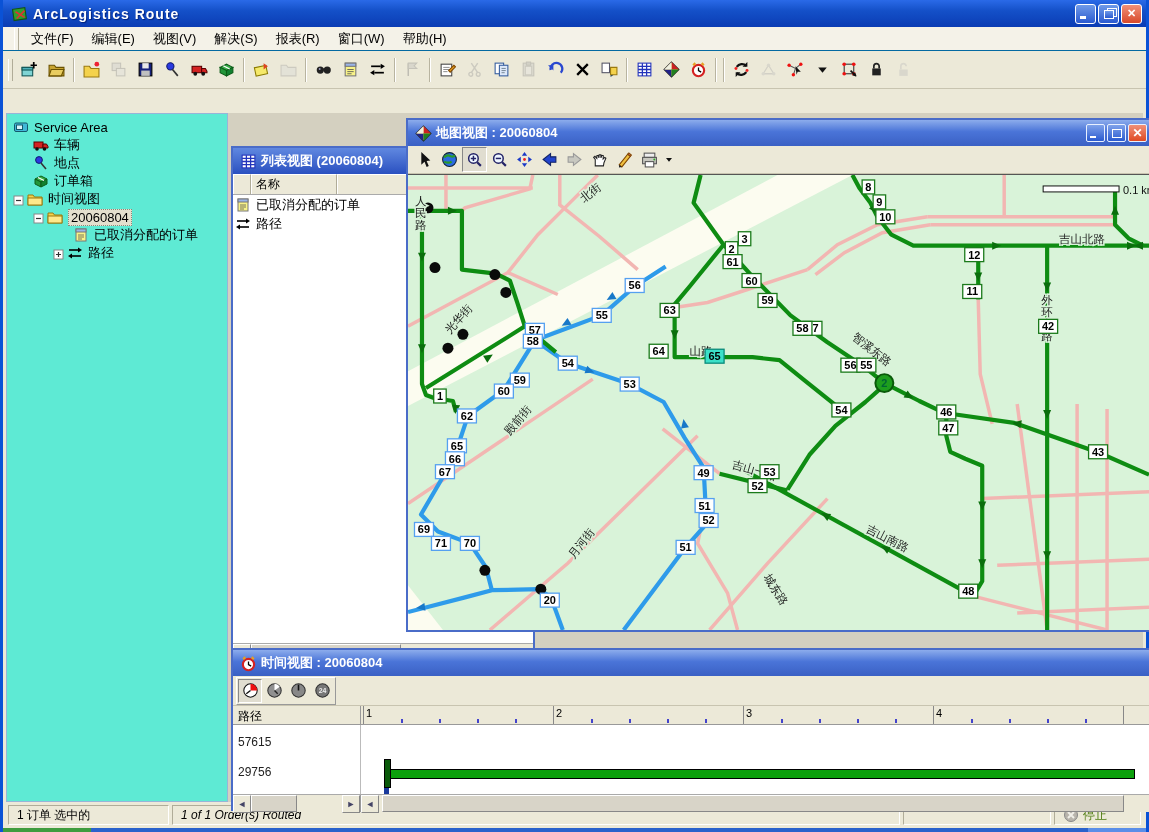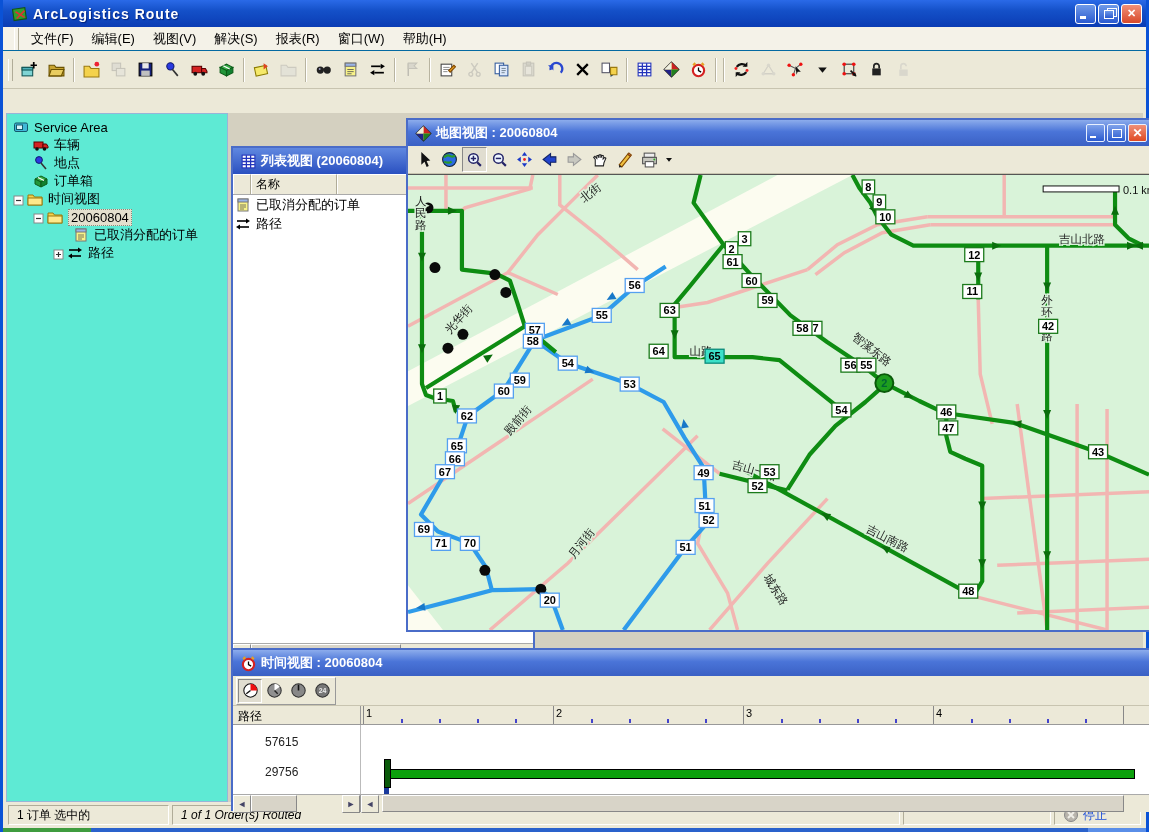--- a/index.html
+++ b/index.html
@@ -60,21 +60,21 @@
   .maptools{height:27px;background:#ece9d8;display:flex;align-items:center;padding-left:4px;border-bottom:1px solid #c8c4b0;}
   .mbtn{width:23px;height:23px;display:flex;align-items:center;justify-content:center;border:1px solid transparent;}
   .mbtn svg{width:17px;height:17px;}
   .mbtn.pressed{border:1px solid #888;border-right-color:#fff;border-bottom-color:#fff;background:#e0ddd0;}
   .mapcanvas{border-top:1px solid #555;display:block;}
   
   .timetools{height:29px;background:#ece9d8;display:flex;align-items:center;padding-left:3px;border-bottom:1px solid #c8c4b0;}
   .timetools .wrap{border:1px solid #fff;border-right-color:#999;border-bottom-color:#999;display:flex;padding:1px;}
   .thead{height:18px;background:#ece9d8;border-bottom:1px solid #999;position:relative;font-size:12px;}
   .tbody{position:relative;background:#fff;overflow:hidden;}
-  .rowlabel{position:absolute;left:5px;font-size:12px;color:#222;margin-left:27px;}
+  .rowlabel{position:absolute;left:5px;font-size:12px;color:#222;}
   .vscroll{position:absolute;width:15px;background:#efeadb;border-left:1px solid #aaa;}
   .statusbar{position:absolute;left:3px;right:3px;bottom:4px;height:26px;background:#ece9d8;display:flex;align-items:center;gap:3px;padding:0 2px;box-sizing:border-box;}
   .spanel{height:20px;border:1px solid #b0ac98;border-bottom-color:#fff;border-right-color:#fff;font-size:12px;display:flex;align-items:center;padding-left:8px;box-sizing:border-box;background:#ece9d8;}
   .taskstrip{position:absolute;left:0;right:0;bottom:0;height:4px;background:linear-gradient(90deg,#3f9c3f 0 88px,#2a62cc 88px 1085px,#5a8ee8 1085px);}
   svg text{font-family:"Liberation Sans",sans-serif;}
 </style>
 </head>
 <body>
 
 <div class="app">
@@ -888,17 +888,17 @@
         <span>1 of 1 Order(s) Routed</span>
       </div>
       <div class="spanel" style="width: 150px;">
         <span></span>
       </div>
       <div class="spanel" style="width: 88px;">
         <span style="width:16px;height:16px;display:inline-block;margin-right:4px;"><svg viewBox="0 0 16 16">
             <circle cx="8" cy="8" r="6.5" fill="#b8b4ac" stroke="#888"></circle>
             <path d="M5 5 L11 11 M11 5 L5 11" stroke="#f0efe8" stroke-width="2"></path>
           </svg></span>
-        <span style="color:#1d4ed8;">停止</span>
+        <span style="color:#4d7c0f;">停止</span>
       </div>
     </div>
   <div class="taskstrip"></div>
 </div>
 
 </body></html>

